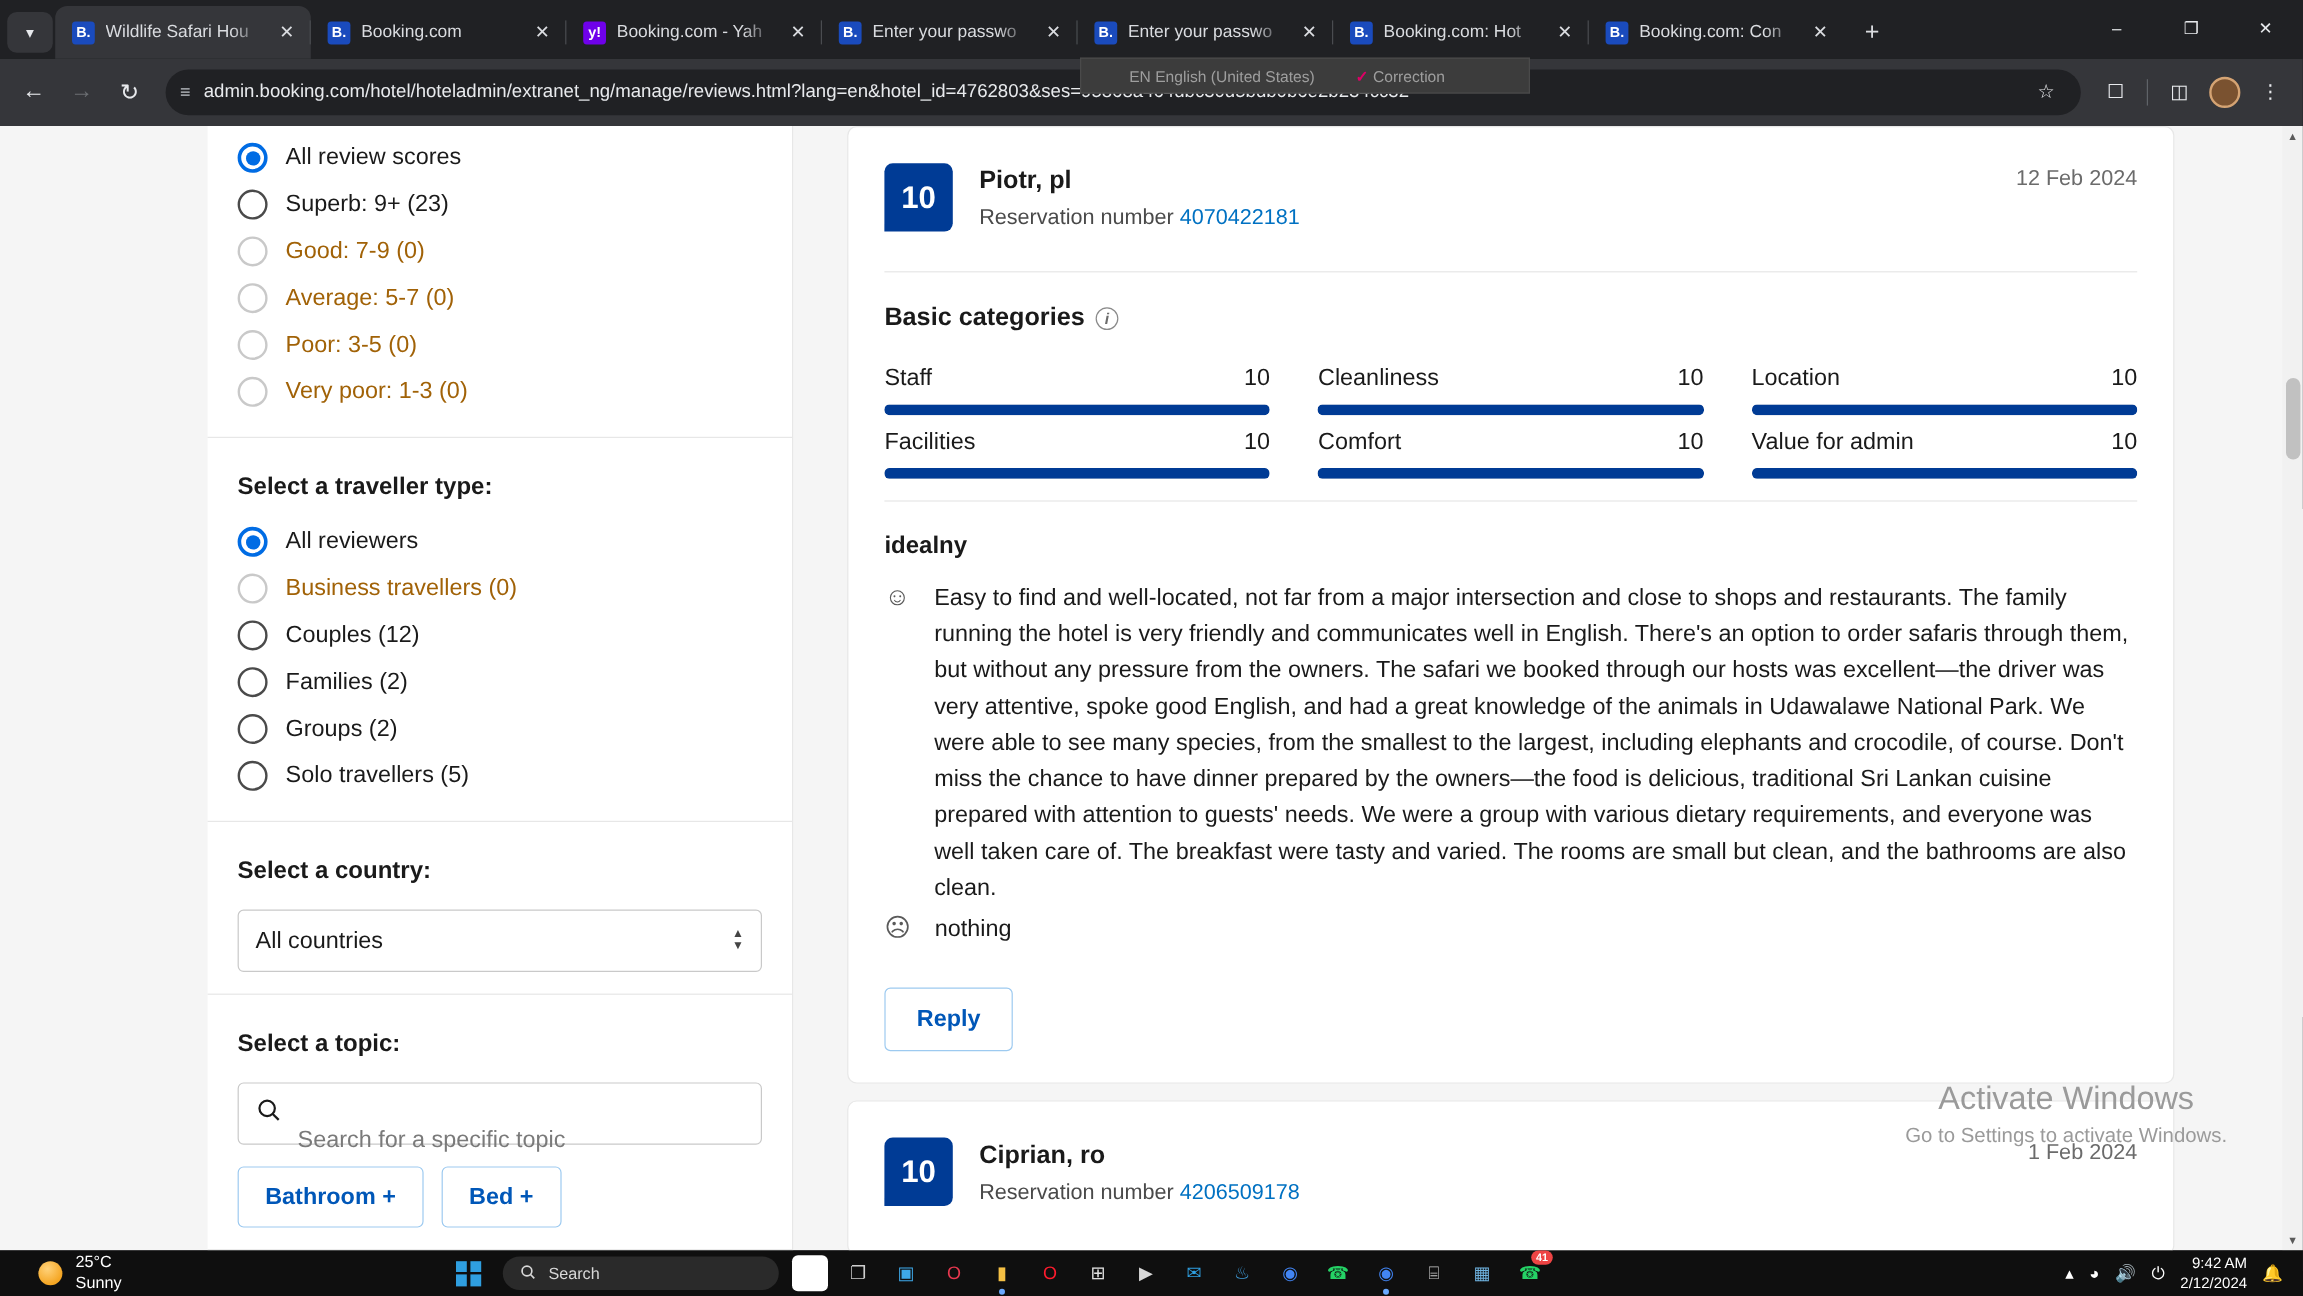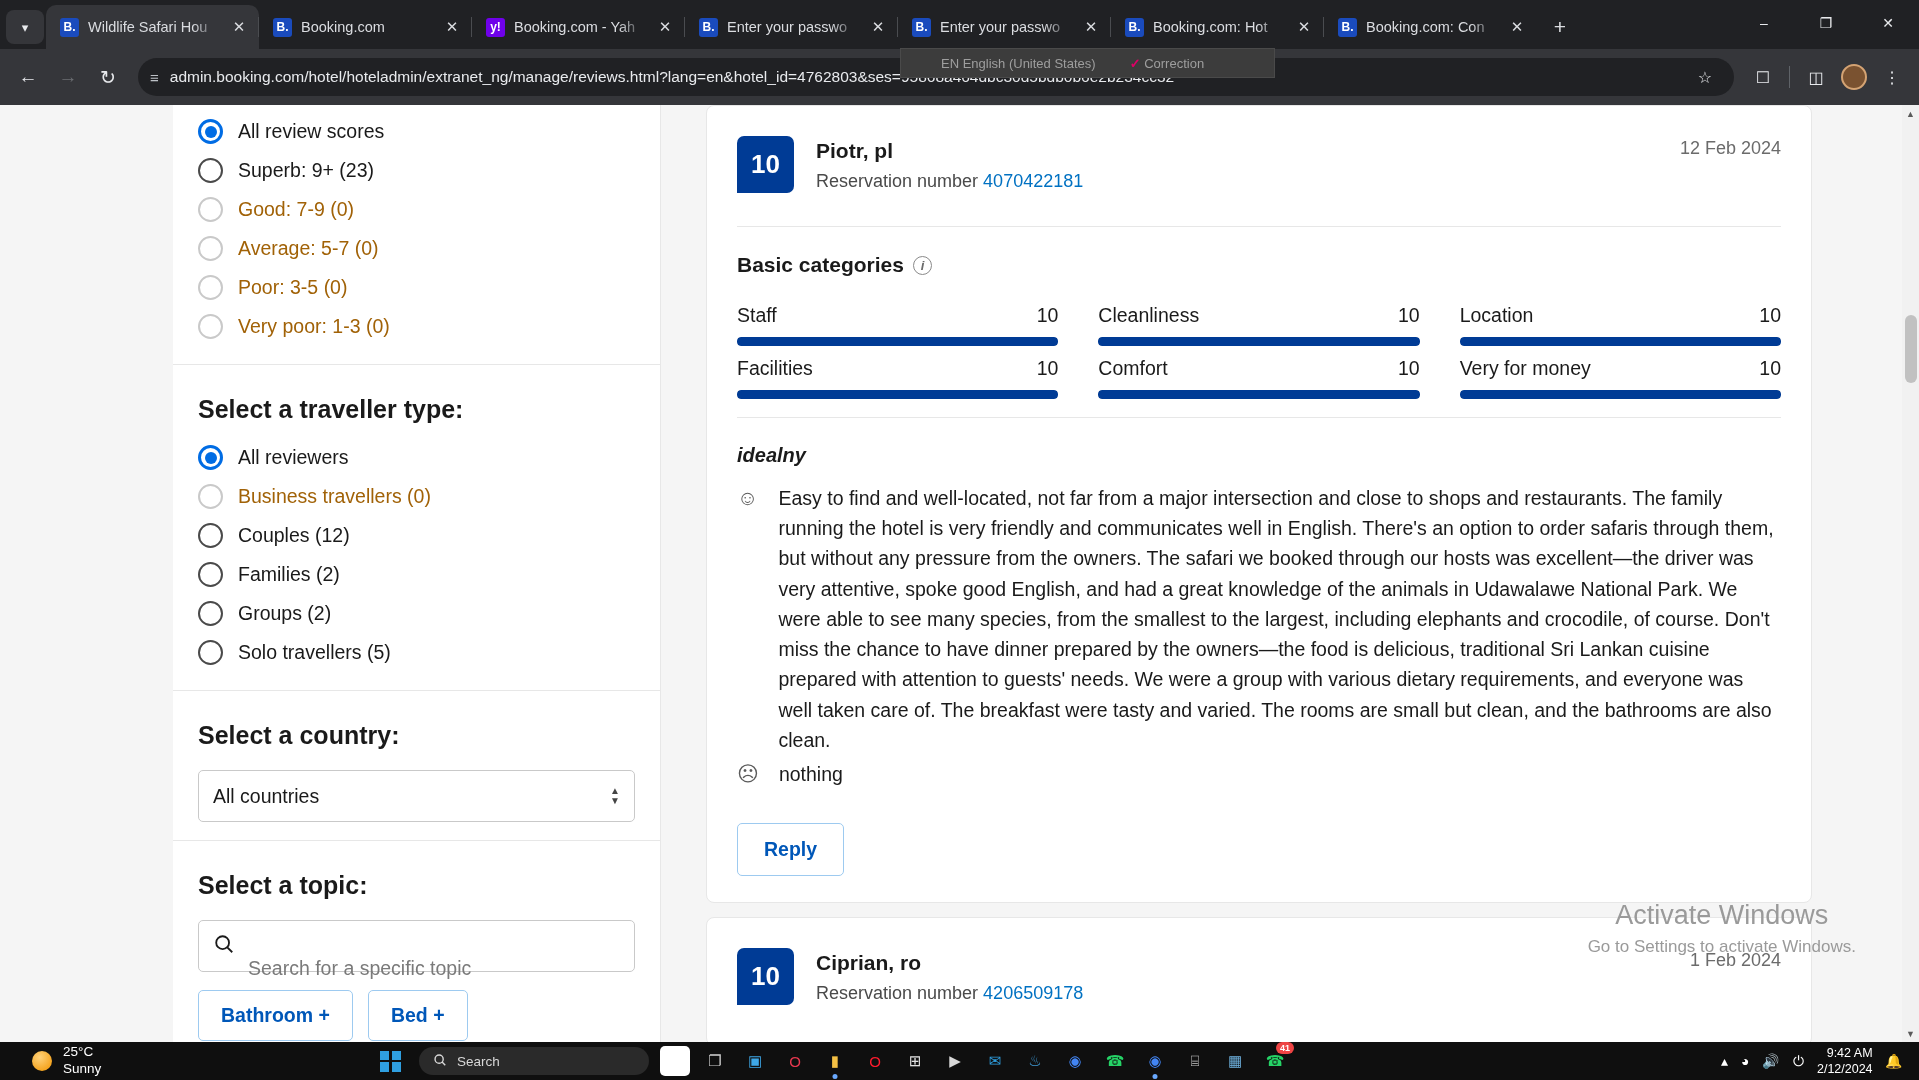--- a/index.html
+++ b/index.html
@@ -103,21 +103,21 @@
   }
   .page-scroll { position: absolute; inset: 0 17px 0 0; }
 
   .sidebar {
     position: absolute; left: 173px; top: 0; width: 488px; background: #fff;
     border-right: 1px solid #e7e7e7;
     font-size: 19.5px; color: #1a1a1a;
   }
   .fgroup { padding: 16px 0 18px 0; border-bottom: 1px solid #e7e7e7; }
   .fgroup.first { padding-top: 7px; }
-  .ftitle { font-size: 25px; font-weight: bold; padding: 14px 0 14px 25px; color: #1a1a1a; }
+  .ftitle { font-size: 20px; font-weight: bold; padding: 14px 0 14px 25px; color: #1a1a1a; }
   .radio-row {
     display: flex; align-items: center; gap: 15px; padding: 7px 0 7px 25px; line-height: 1;
   }
   .radio {
     width: 25px; height: 25px; border-radius: 50%; border: 2px solid #4a4a4a;
     flex: none; position: relative; background: #fff;
   }
   .radio.checked { border: 3px solid #006ce4; }
   .radio.checked::after {
     content: ""; position: absolute; left: 50%; top: 50%;
@@ -177,21 +177,21 @@
     color: #6b6b6b; font-size: 13px; font-style: italic;
     display: flex; align-items: center; justify-content: center; flex: none;
   }
   .cat-grid { display: grid; grid-template-columns: repeat(3, 1fr); gap: 0 40px; }
   .cat-cell { padding: 11px 0 0 0; }
   .cat-row { display: flex; justify-content: space-between; font-size: 19.5px; color: #1a1a1a; }
   .cat-bar { height: 9px; background: #e7e7e7; border-radius: 4px; margin-top: 10px; overflow: hidden; }
   .cat-fill { height: 100%; background: #003b95; border-radius: 4px; }
   .cat-sep { height: 1px; background: #e7e7e7; margin-top: 18px; }
 
-  .rev-title { font-size: 20px; font-weight: bold; color: #1a1a1a; margin: 26px 0 16px 0; font-style: italic; }
+  .rev-title { font-size: 20px; font-weight: bold; color: #1a1a1a; margin: 26px 0 16px 0; }
   .rev-line { display: flex; gap: 20px; align-items: flex-start; margin-bottom: 4px; }
   .face { flex: none; font-size: 21px; color: #5a5a5a; line-height: 1.2; margin-top: 2px; }
   .rev-body { font-size: 19.5px; line-height: 1.55; color: #1a1a1a; }
   .reply-btn {
     margin-top: 30px; border: 1px solid #9dcaf0; border-radius: 5px;
     padding: 14px 26px; color: #0057b8; font-size: 19.5px; font-weight: bold;
     background: #fff; display: inline-block;
   }
 
   
@@ -479,21 +479,21 @@
                 <div class="cat-row">
                   <span>Comfort</span>
                   <span>10</span>
                 </div>
                 <div class="cat-bar">
                   <div class="cat-fill" style="width:100%"></div>
                 </div>
               </div>
               <div class="cat-cell">
                 <div class="cat-row">
-                  <span>Very for money</span>
+                  <span>Value for admin</span>
                   <span>10</span>
                 </div>
                 <div class="cat-bar">
                   <div class="cat-fill" style="width:100%"></div>
                 </div>
               </div>
             </div>
           <div class="cat-sep"></div>
 
           <div class="rev-title">idealny</div>

